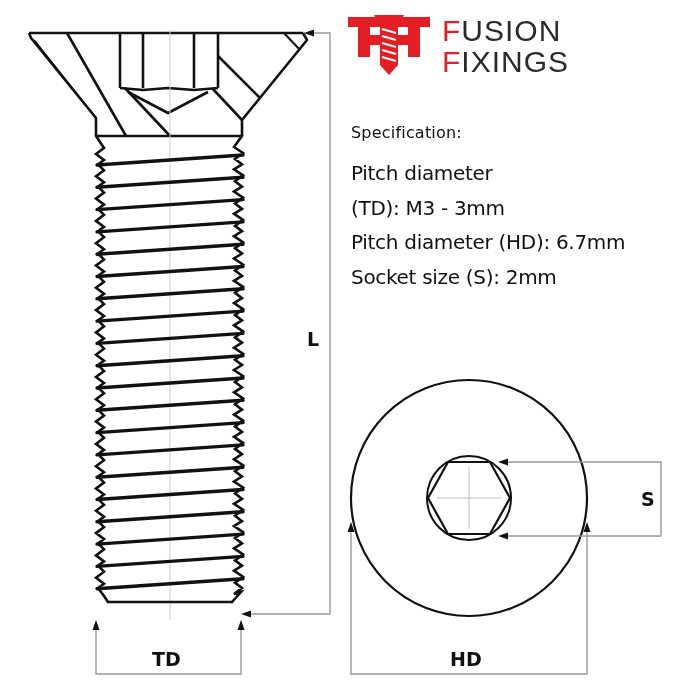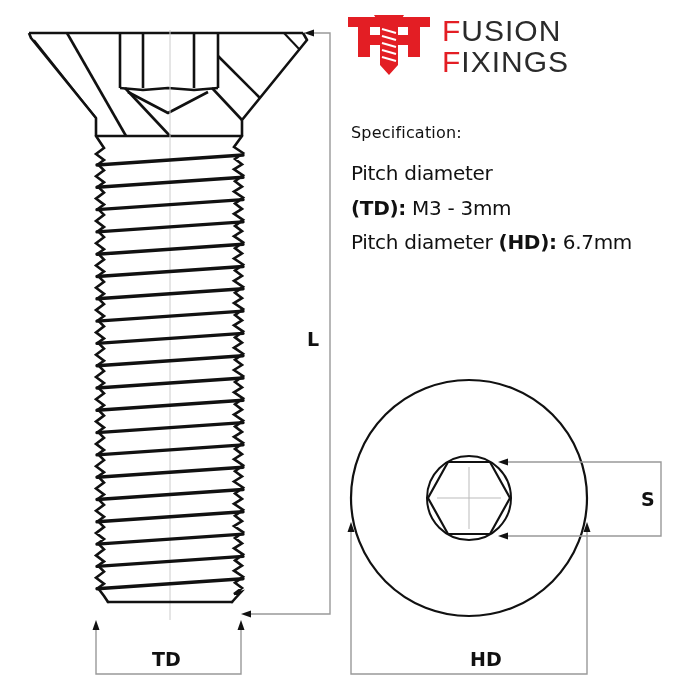--- a/index.html
+++ b/index.html
@@ -5,21 +5,21 @@
   html, body { margin:0; padding:0; background:#ffffff; }
   body { width:700px; height:700px; position:relative; overflow:hidden; font-family:"DejaVu Sans", sans-serif; }
   #drawing { position:absolute; left:0; top:0; width:700px; height:700px; }
   .logo { position:absolute; left:346px; top:13px; width:260px; height:64px; }
   .logo-mark { position:absolute; left:0; top:0; width:86px; height:64px; }
   .logo-text { position:absolute; left:96px; top:2px; font-family:"Liberation Sans", sans-serif; font-size:30px; line-height:31px; color:#2a2a2a; letter-spacing:1px; }
   .logo-text .red { color:#e31e24; }
   .spec { position:absolute; left:351px; top:118px; font-family:"DejaVu Sans", sans-serif; color:#111; }
   .spec-title { font-weight:normal; font-size:16px; line-height:30px; margin-bottom:8px; letter-spacing:0.2px;}
   .spec-line { font-size:20px; line-height:34.5px; white-space:nowrap; letter-spacing:-0.3px; }
-  .spec-line b { font-weight:bold; }
+  .spec-line b { font-weight:normal; }
   .dim-label { position:absolute; font-family:"DejaVu Sans", sans-serif; font-weight:bold; font-size:19px; color:#111; }
 </style>
 </head>
 <body>
 
 <svg id="drawing" viewBox="0 0 700 700" xmlns="http://www.w3.org/2000/svg">
   <defs>
     <marker id="arr" markerWidth="10" markerHeight="8" refX="9" refY="4" orient="auto" markerUnits="userSpaceOnUse">
       <path d="M0,0 L10,4 L0,8 z" fill="#111"></path>
     </marker>
@@ -131,18 +131,19 @@
     <div><span class="red">F</span><span>USION</span></div>
     <div><span class="red">F</span><span>IXINGS</span></div>
   </div>
 </div>
 
 <div class="spec">
   <div class="spec-title">Specification:</div>
   <div class="spec-line">Pitch diameter</div>
   <div class="spec-line"><b>(TD):</b><span> M3 - 3mm</span></div>
   <div class="spec-line"><span>Pitch diameter </span><b>(HD):</b><span> 6.7mm</span></div>
+  <div class="spec-line"><span>Socket size </span><b>(S):</b><span> 2mm</span></div>
 </div>
 
 <div class="dim-label" style="left:307px; top:328px;">L</div>
 <div class="dim-label" style="left:152px; top:648px;">TD</div>
-<div class="dim-label" style="left:470px; top:648px;">HD</div>
+<div class="dim-label" style="left:450px; top:648px;">HD</div>
 <div class="dim-label" style="left:641px; top:488px;">S</div>
 
 </body></html>

